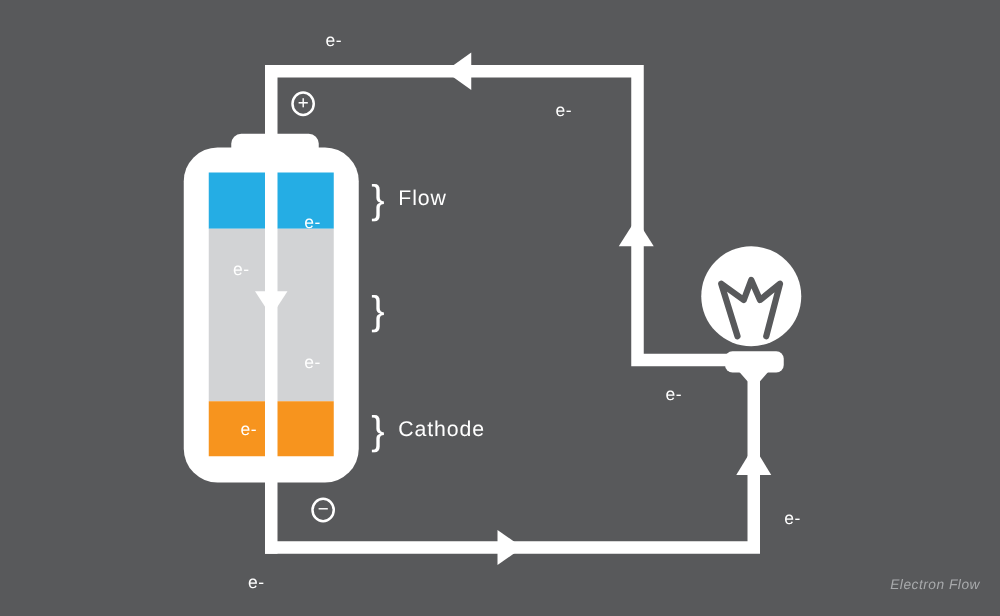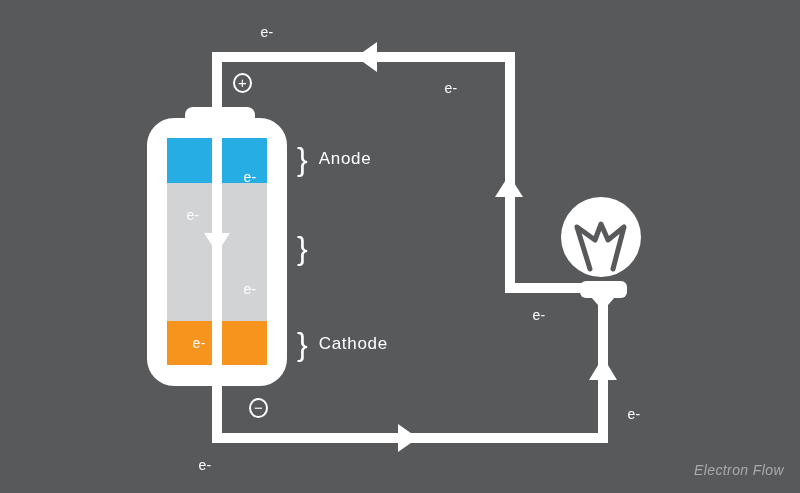--- a/index.html
+++ b/index.html
@@ -18,21 +18,21 @@
     font-size:15px;line-height:1;padding-bottom:1px;box-sizing:content-box;
   }
   .section-label{
     position:absolute;transform:translateY(-50%);
     display:flex;align-items:center;color:#ffffff;white-space:nowrap;
   }
   .brace{font-size:32px;line-height:1;font-weight:400;}
   .section-name{font-size:17px;letter-spacing:.7px;margin-left:11px;}
   .caption{
     position:absolute;right:16px;top:462px;color:#a8aaac;
-    font-style:italic;font-size:14px;letter-spacing:.4px;white-space:nowrap;
+    font-style:italic;font-size:11px;letter-spacing:.4px;white-space:nowrap;
   }
 </style>
 </head>
 <body>
 
 <div class="stage">
 
   <svg width="800" height="493" viewBox="0 0 800 493">
 
     <g fill="none" stroke="#ffffff" stroke-width="10" stroke-linejoin="miter">
@@ -79,21 +79,21 @@
   <span class="lbl" style="left:250px;top:177px">e-</span>
   <span class="lbl" style="left:193px;top:215px">e-</span>
   <span class="lbl" style="left:250px;top:289px">e-</span>
   <span class="lbl" style="left:199px;top:343px">e-</span>
 
   <span class="terminal" style="left:233px;top:73px">+</span>
   <span class="terminal" style="left:249px;top:398px">−</span>
 
   <div class="section-label" style="left:297px;top:159px">
     <span class="brace">}</span>
-    <span class="section-name">Anode</span>
+    <span class="section-name">Flow</span>
   </div>
   <div class="section-label" style="left:297px;top:248px">
     <span class="brace">}</span>
   </div>
   <div class="section-label" style="left:297px;top:344px">
     <span class="brace">}</span>
     <span class="section-name">Cathode</span>
   </div>
 
   <span class="caption">Electron Flow</span>

